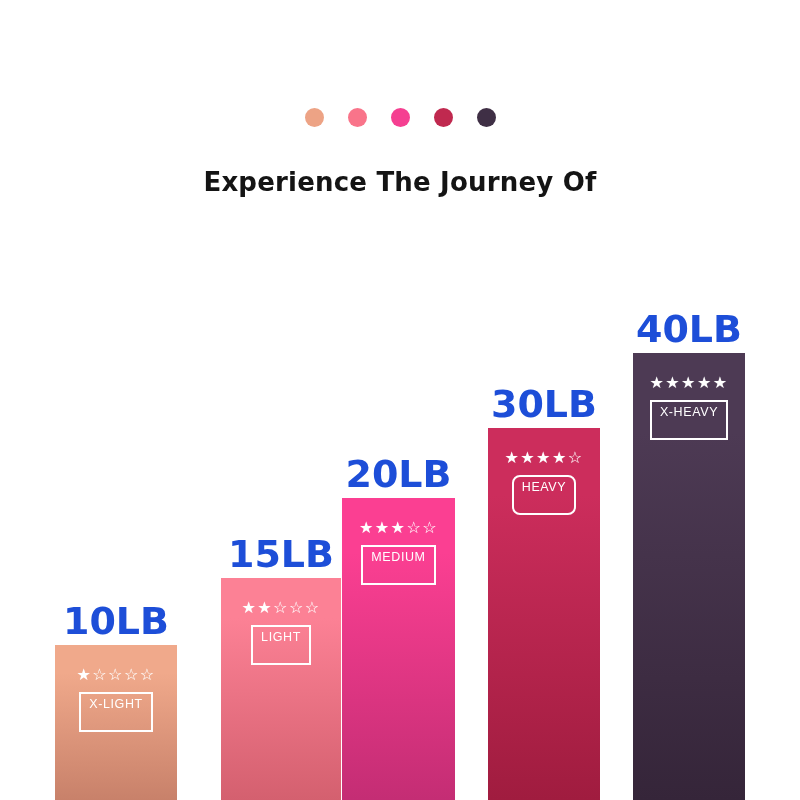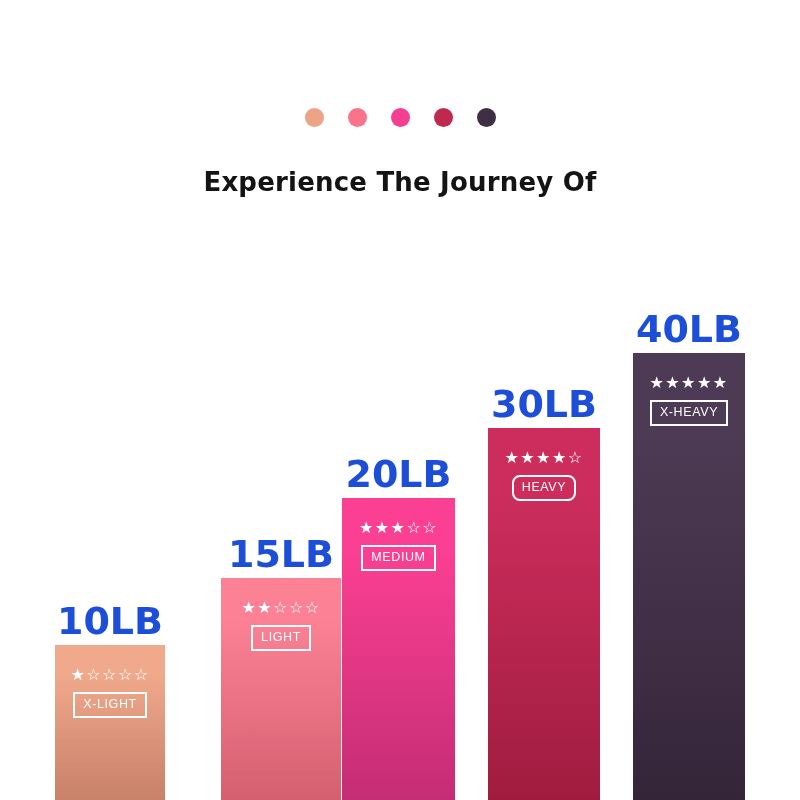--- a/index.html
+++ b/index.html
@@ -105,21 +105,21 @@
     white-space: nowrap;
     text-shadow: 0 0 1px rgba(255,255,255,0.35);
   }
   .level-badge {
     border: 2px solid #ffffff;
     color: #ffffff;
     font-family: "Liberation Sans", sans-serif;
     font-size: 12.5px;
     line-height: 13px;
     letter-spacing: 0.6px;
-    padding: 4px 8px 5px 8px;
+    padding: 4px 8px 19px 8px;
     white-space: nowrap;
     background: transparent;
   }
 </style>
 </head>
 <body>
 
 <div id="stage">
 
   <div id="dot-row">
@@ -128,21 +128,21 @@
       <span class="dot" style="background: rgb(245, 63, 145);"></span>
       <span class="dot" style="background: rgb(192, 41, 79);"></span>
       <span class="dot" style="background: rgb(63, 47, 69);"></span>
     </div>
 
   <div id="headline">
     <span class="hl-line">Experience The Journey Of</span>
   </div>
 
   <div id="chart">
-      <div class="bar-col" style="left: 55px; width: 110px; height: 155px;">
+      <div class="bar-col" style="left: 55px; width: 122px; height: 155px;">
         <div class="bar-weight" style="top: -46px;">10LB</div>
         <div class="bar-body" style="height: 100%; background: linear-gradient(rgb(240, 169, 139) 0%, rgb(240, 169, 139) 18%, rgb(200, 129, 106) 100%);">
           <div class="bar-inner" style="padding-top: 20px;">
             <div class="stars">★☆☆☆☆</div>
             <div class="level-badge" style="margin-top: 8px;">X-LIGHT</div>
           </div>
         </div>
       </div>
       <div class="bar-col" style="left: 197px; width: 120px; height: 222px; margin-left: 24px;">
         <div class="bar-weight" style="top: -46px;">15LB</div>

